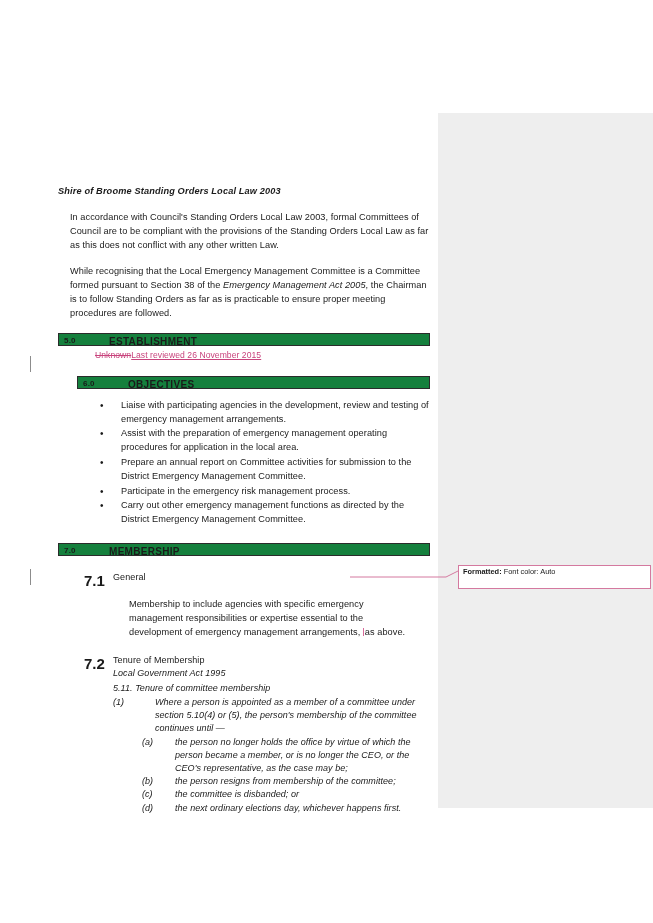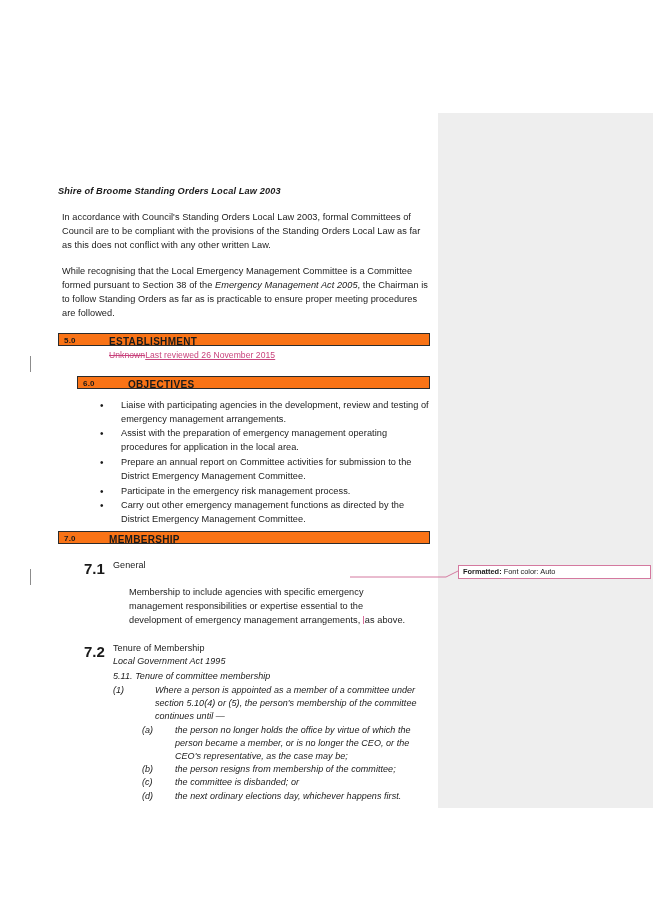--- a/index.html
+++ b/index.html
@@ -48,32 +48,32 @@
     font-weight: bold;
     font-style: italic;
     font-size: 9.2px;
     letter-spacing: 0.15px;
     margin: 0 0 13px 0;
     line-height: 1.3;
   }
   .para {
     font-size: 9.2px;
     line-height: 1.52;
-    margin: 0 0 12px 4px;
+    margin: 0 0 12px 12px;
     letter-spacing: 0.05px;
   }
   .para em { font-style: italic; }
 
   
   .section-box {
     border: 1px solid #2b2b2b;
     height: 13px;
     margin: 0 0 0 0;
     position: relative;
-    background: #f97316;
+    background: #15803d;
     box-sizing: border-box;
   }
   .section-box .num {
     position: absolute;
     left: 5px;
     top: 2px;
     font-size: 8px;
     font-weight: bold;
     letter-spacing: 0.2px;
   }
@@ -82,31 +82,31 @@
     left: 50px;
     top: 2px;
     font-size: 10px;
     font-weight: bold;
     letter-spacing: 0.3px;
   }
 
   
   .revision-line {
     font-size: 8.6px;
-    margin: 4px 0 0 51px;
+    margin: 4px 0 0 37px;
     color: #c8437c;
     letter-spacing: 0.05px;
   }
   .rev-del { text-decoration: line-through; }
   .rev-ins { text-decoration: underline; }
 
   
   ul.bullets {
     list-style: none;
-    margin: 10px 0 4px 0;
+    margin: 10px 0 16px 0;
     padding: 0;
   }
   ul.bullets li {
     position: relative;
     padding-left: 63px;
     font-size: 9.2px;
     line-height: 1.5;
     margin-bottom: 1px;
     letter-spacing: 0.05px;
   }
@@ -189,21 +189,21 @@
     width: 1px;
     background: #8c8c8c;
   }
 
   
   #callout {
     position: absolute;
     left: 458px;
     top: 565px;
     width: 193px;
-    height: 14px;
+    height: 24px;
     border: 1px solid #d4799f;
     background: #ffffff;
     box-sizing: border-box;
     font-size: 7.4px;
     line-height: 12px;
     padding-left: 4px;
     white-space: nowrap;
     overflow: hidden;
   }
   #callout .lead { font-weight: bold; }

